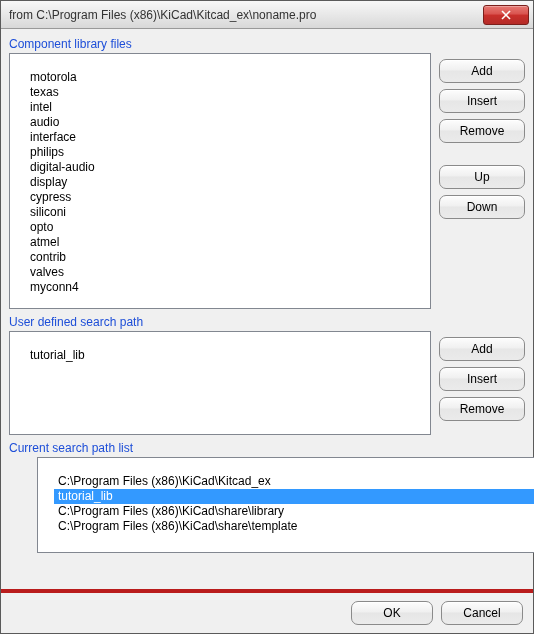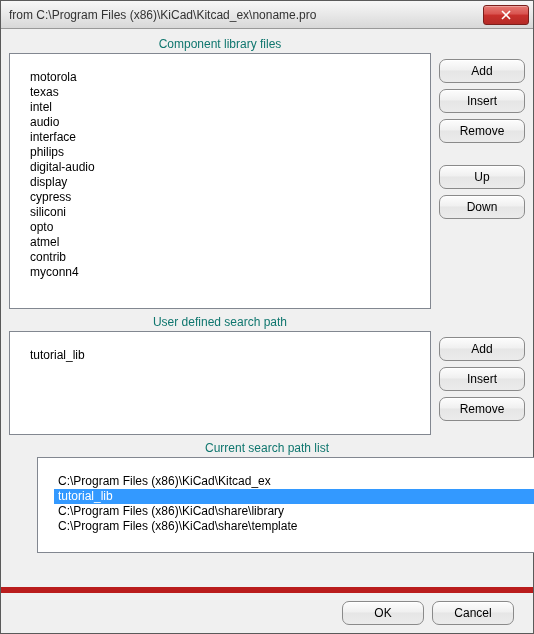--- a/index.html
+++ b/index.html
@@ -56,23 +56,22 @@
   .client {
     flex: 1;
     background: #f0f0f0;
     padding: 8px;
     display: flex;
     flex-direction: column;
     gap: 6px;
   }
   .group-label {
     font-size: 12px;
-    color: #0f766e;
+    color: #1d4ed8;
     margin-bottom: 2px;
-    text-align: center;
   }
   .row {
     display: flex;
     gap: 8px;
     align-items: flex-start;
   }
   .listbox {
     background: #fff;
     border: 1px solid #828790;
     overflow-y: scroll;
@@ -111,23 +110,23 @@
   }
   .section1 { }
   .section1 .listbox { height: 256px; }
   .section2 .listbox { height: 104px; }
   .section3 { }
   .section3 .listbox { height: 96px; overflow-y: auto; width: 100%; margin-left: 28px; }
   .footer {
     display: flex;
     justify-content: flex-end;
     gap: 8px;
-    padding: 8px 19px;
+    padding: 8px 10px;
     background: #f0f0f0;
-    border-top: 6px solid #b91c1c;
+    border-top: 4px solid #b91c1c;
   }
   .footer button.win { width: 82px; }
   
   .listbox::-webkit-scrollbar { width: 17px; }
   .listbox::-webkit-scrollbar-track { background: #f0f0f0; border-left: 1px solid #ddd;}
   .listbox::-webkit-scrollbar-thumb { background: #cdcdcd; border: 1px solid #a0a0a0; border-radius:2px;}
   .listbox::-webkit-scrollbar-button { background: #e8e8e8; height:17px; border:1px solid #a0a0a0;}
 </style>
 </head>
 <body>
@@ -156,20 +155,21 @@
               <div class="item">audio</div>
               <div class="item">interface</div>
               <div class="item">philips</div>
               <div class="item">digital-audio</div>
               <div class="item">display</div>
               <div class="item">cypress</div>
               <div class="item">siliconi</div>
               <div class="item">opto</div>
               <div class="item">atmel</div>
               <div class="item">contrib</div>
+              <div class="item">valves</div>
               <div class="item">myconn4</div>
             </div>
         </div>
         <div class="btncol">
           <button class="win">Add</button>
           <button class="win">Insert</button>
           <button class="win">Remove</button>
           <div class="spacer"></div>
           <button class="win">Up</button>
           <button class="win">Down</button>

